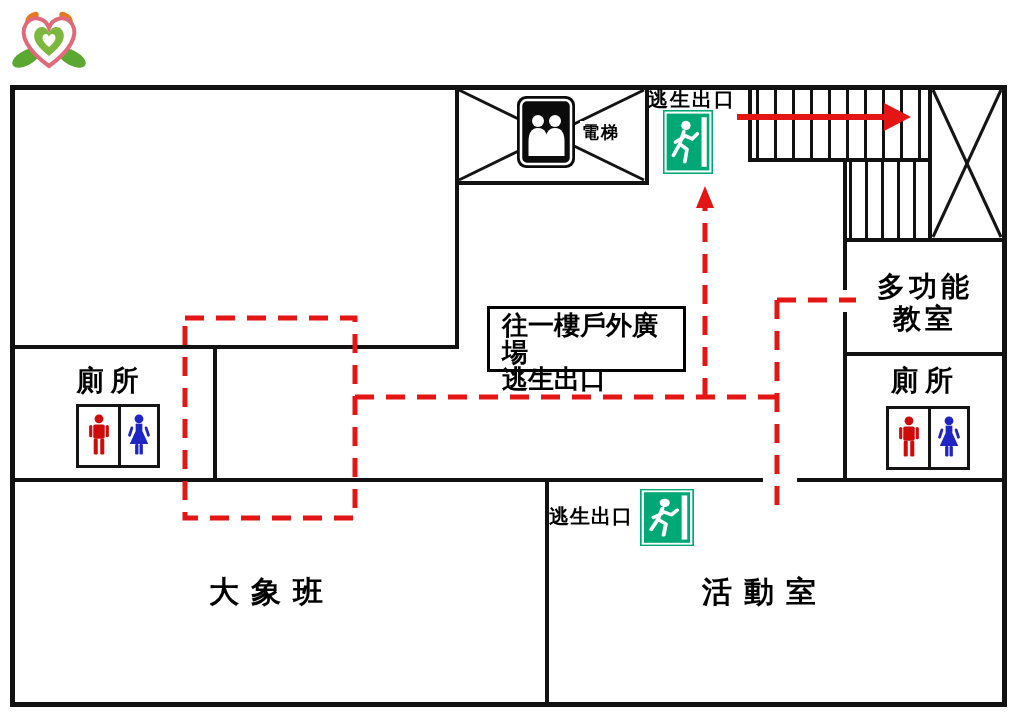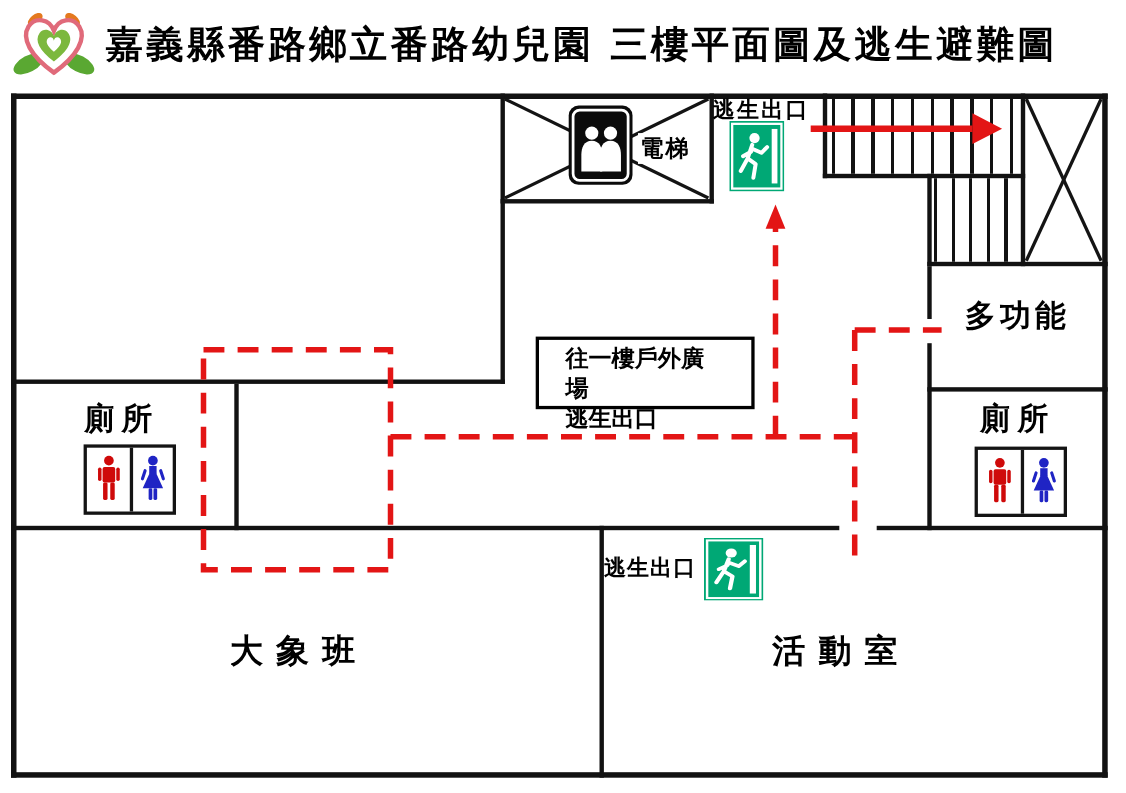--- a/index.html
+++ b/index.html
@@ -11,21 +11,21 @@
   h1{position:absolute;left:96px;top:18px;width:924px;font-size:34px;font-weight:700;letter-spacing:3px;white-space:nowrap}
   #plan{position:absolute;inset:0}
   .wall{position:absolute;background:var(--wall,#121212);z-index:3}
   .stairs{position:absolute;z-index:1}
   #stairs-top{left:756px;top:89px;width:174px;height:69px;background:repeating-linear-gradient(90deg,var(--wall,#121212) 0 3px,transparent 3px 18px)}
   #stairs-low{left:849px;top:162px;width:79px;height:76px;background:repeating-linear-gradient(90deg,var(--wall,#121212) 0 3px,transparent 3px 16px)}
   .overlay{position:absolute;left:0;top:0;z-index:1}
   #route{z-index:6}
   .lbl{position:absolute;z-index:5;font-weight:700;text-align:center;white-space:nowrap}
   .icon-abs{position:absolute;z-index:5}
-  #route-box{position:absolute;left:487px;top:306px;width:199px;height:66px;border:3px solid #000;background:#fff;z-index:5;padding:3px 24px;font-size:21px;line-height:27px;font-weight:700}
+  #route-box{position:absolute;left:487px;top:306px;width:199px;height:66px;border:3px solid #000;background:#fff;z-index:5;padding:3px 12px;font-size:26px;line-height:27px;font-weight:700}
   #elevator-icon{left:517px;top:96px;width:58px;height:72px;background:#0b0b0b;border-radius:9px}
   .toilet-box{position:absolute;z-index:5;display:flex;border:3px solid #141414;background:#fff}
   .toilet-cell{width:39px;height:58px;display:flex;align-items:center;justify-content:center}
   .toilet-cell+.toilet-cell{border-left:3px solid #141414}
 </style>
 </head>
 <body>
 
 <div id="app">
 
@@ -34,53 +34,53 @@
       <svg viewBox="0 0 82 72" width="82" height="72">
         <ellipse cx="18" cy="54" rx="15" ry="7.5" fill="#5aa832" transform="rotate(-28 18 54)"></ellipse>
         <ellipse cx="64" cy="54" rx="15" ry="7.5" fill="#5aa832" transform="rotate(28 64 54)"></ellipse>
         <ellipse cx="24" cy="14" rx="8" ry="4.5" fill="#e4791e" transform="rotate(-40 24 14)"></ellipse>
         <ellipse cx="58" cy="14" rx="8" ry="4.5" fill="#e4791e" transform="rotate(40 58 14)"></ellipse>
         <path d="M41 62 C 20 47, 11 31, 18 20 C 24 11, 37 13, 41 24 C 45 13, 58 11, 64 20 C 71 31, 62 47, 41 62 Z" fill="#fff" stroke="#e06a7a" stroke-width="4"></path>
         <path d="M41 52 C 28 42, 23 33, 28 26 C 31.5 21, 39 22.5, 41 29 C 43 22.5, 50.5 21, 54 26 C 59 33, 54 42, 41 52 Z" fill="#7cb83e"></path>
         <path d="M41 43 C 35 38, 33 34, 35.5 31 C 37.5 29, 40.5 30, 41 33 C 41.5 30, 44.5 29, 46.5 31 C 49 34, 47 38, 41 43 Z" fill="#fff"></path>
       </svg>
     </span>
-    <h1>嘉義縣番路鄉立番路幼兒園 三樓平面圖及逃生避難圖</h1>
   </header>
 
   <div id="plan">
 
     <svg class="overlay" width="1024" height="721">
       <g stroke="#141414" stroke-width="3">
         <line x1="459" y1="90" x2="644" y2="180"></line>
         <line x1="459" y1="180" x2="644" y2="90"></line>
         <line x1="933" y1="90" x2="1001" y2="237"></line>
         <line x1="933" y1="237" x2="1001" y2="90"></line>
       </g>
     </svg>
 
     <div class="stairs" id="stairs-top"></div>
     <div class="stairs" id="stairs-low"></div>
 
     <div class="lbl" style="left:845px;top:268px;width:160px;font-size:28px;letter-spacing:4px">多功能</div>
+    <div class="lbl" style="left:845px;top:300px;width:160px;font-size:28px;letter-spacing:4px">教室</div>
     <div class="lbl" style="left:28px;top:362px;width:165px;font-size:28px;letter-spacing:6px">廁所</div>
     <div class="lbl" style="left:845px;top:362px;width:160px;font-size:28px;letter-spacing:6px">廁所</div>
     <div class="lbl" style="left:615px;top:572px;width:300px;font-size:30px;letter-spacing:12px">活動室</div>
     <div class="lbl" style="left:122px;top:572px;width:300px;font-size:30px;letter-spacing:12px">大象班</div>
 
     <div class="icon-abs" id="elevator-icon">
       <svg viewBox="0 0 58 72" width="58" height="72">
         <rect x="4" y="4" width="50" height="64" rx="6" fill="none" stroke="#fff" stroke-width="2.5"></rect>
         <circle cx="21" cy="25" r="6" fill="#fff"></circle>
         <circle cx="38" cy="25" r="6" fill="#fff"></circle>
         <path d="M21 32 c-7 0 -9.5 6 -9.5 13 v15 h19 v-15 c0 -7 -2.5 -13 -9.5 -13 z" fill="#fff"></path>
         <path d="M38 32 c-7 0 -9.5 6 -9.5 13 v15 h19 v-15 c0 -7 -2.5 -13 -9.5 -13 z" fill="#fff"></path>
       </svg>
     </div>
-    <div class="lbl" style="left:580px;top:121px;font-size:21px;letter-spacing:2px;background:#fff;padding:0 2px">電梯</div>
+    <div class="lbl" style="left:580px;top:121px;font-size:17px;letter-spacing:2px;background:#fff;padding:0 2px">電梯</div>
 
     <div class="lbl" style="left:648px;top:86px;font-size:20px;letter-spacing:2px">逃生出口</div>
     <div class="icon-abs" style="left:663px;top:110px;width:50px;height:64px">
       <svg viewBox="0 0 48 62" width="50" height="64" preserveAspectRatio="none">
         <rect width="48" height="62" style="fill:var(--exit-green,#00a875)"></rect>
         <rect x="2.5" y="2.5" width="43" height="57" fill="none" stroke="#fff" stroke-width="2"></rect>
         <rect x="37" y="7" width="5" height="48" fill="#fff"></rect>
         <circle cx="22" cy="15" r="4.5" fill="#fff"></circle>
         <path d="M20 21 L16 33 L10 44 M16 33 L23 38 L21 50 M19 24 L28 28 L33 23 M19 27 L12 31" stroke="#fff" stroke-width="3.5" fill="none" stroke-linecap="round" stroke-linejoin="round"></path>
       </svg>

